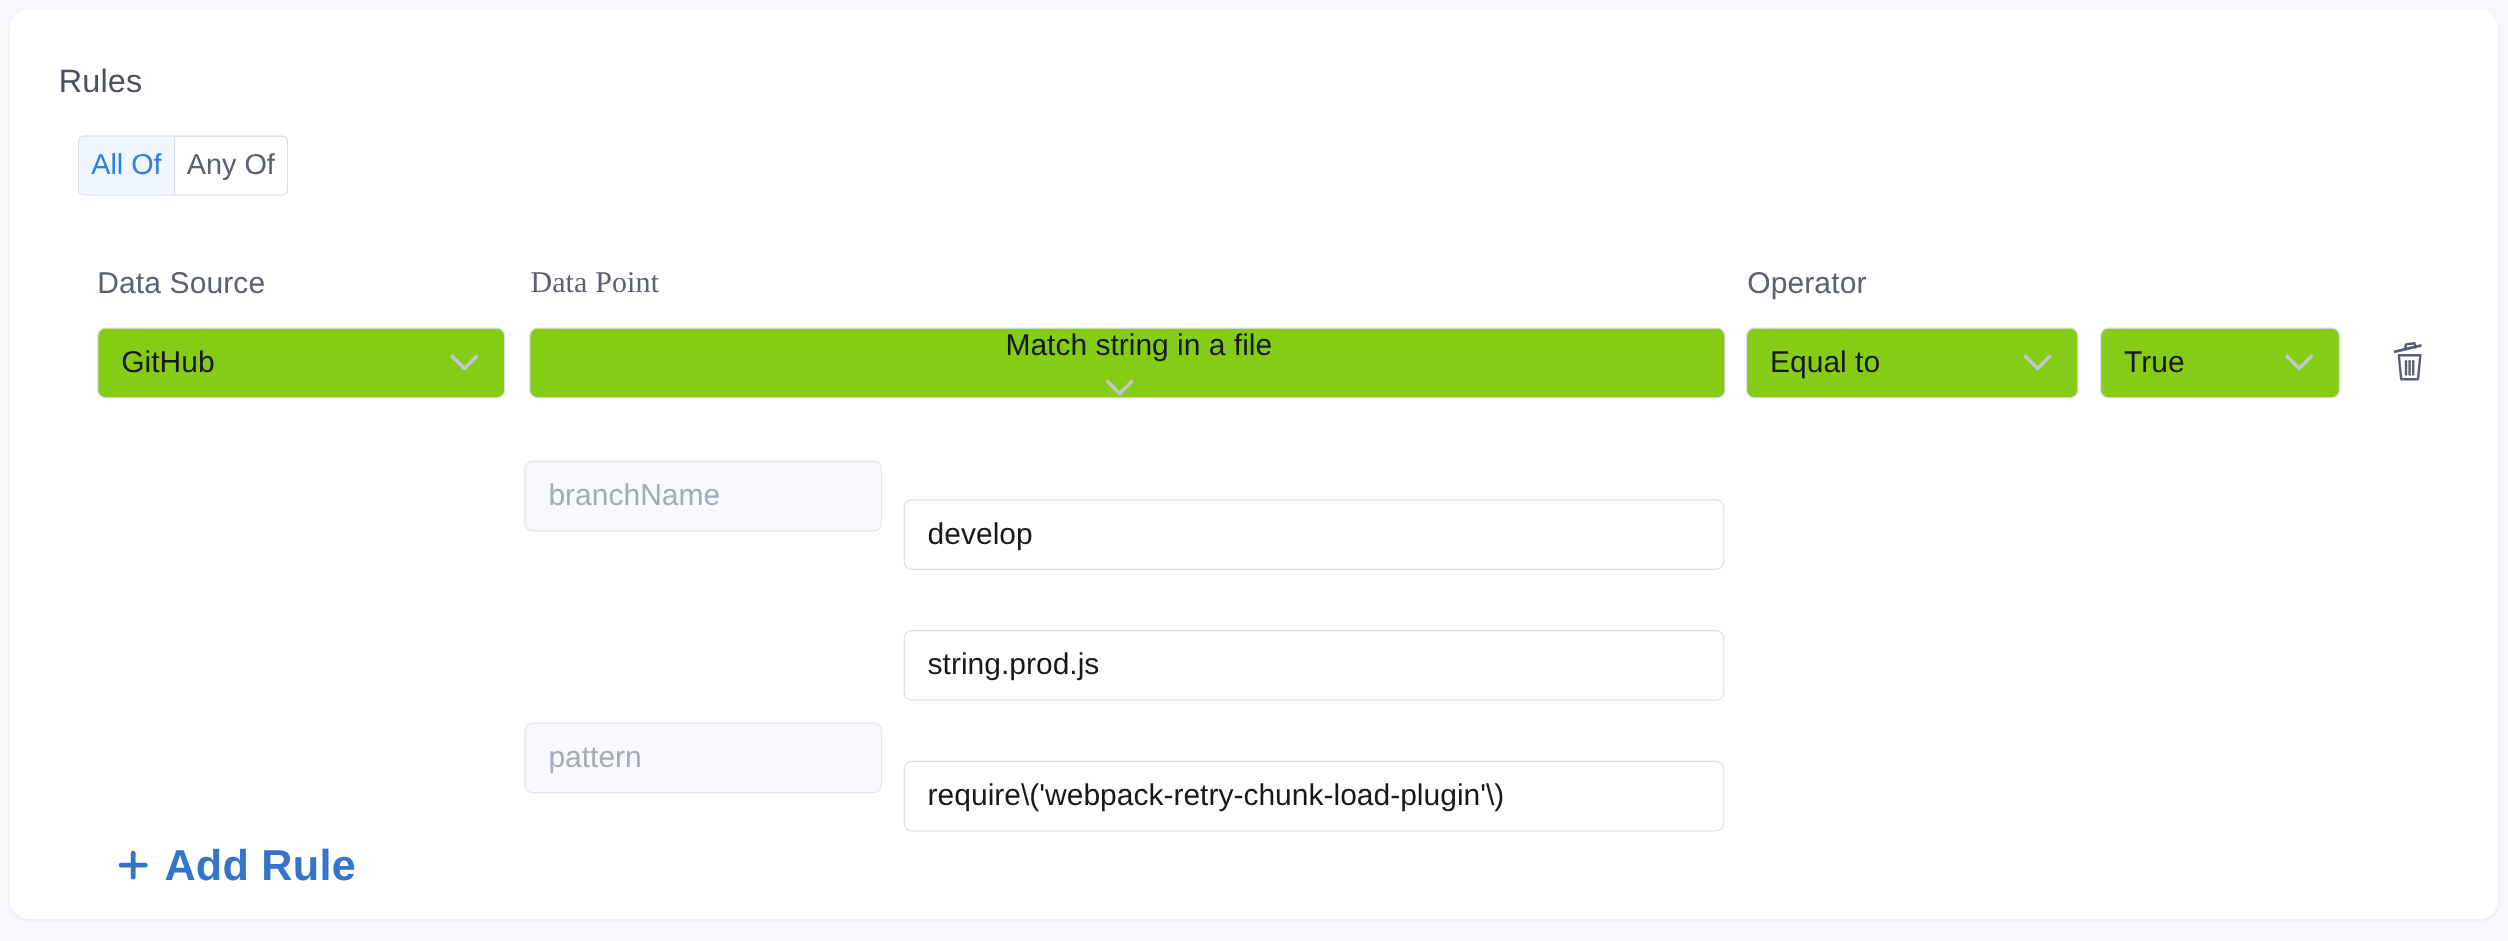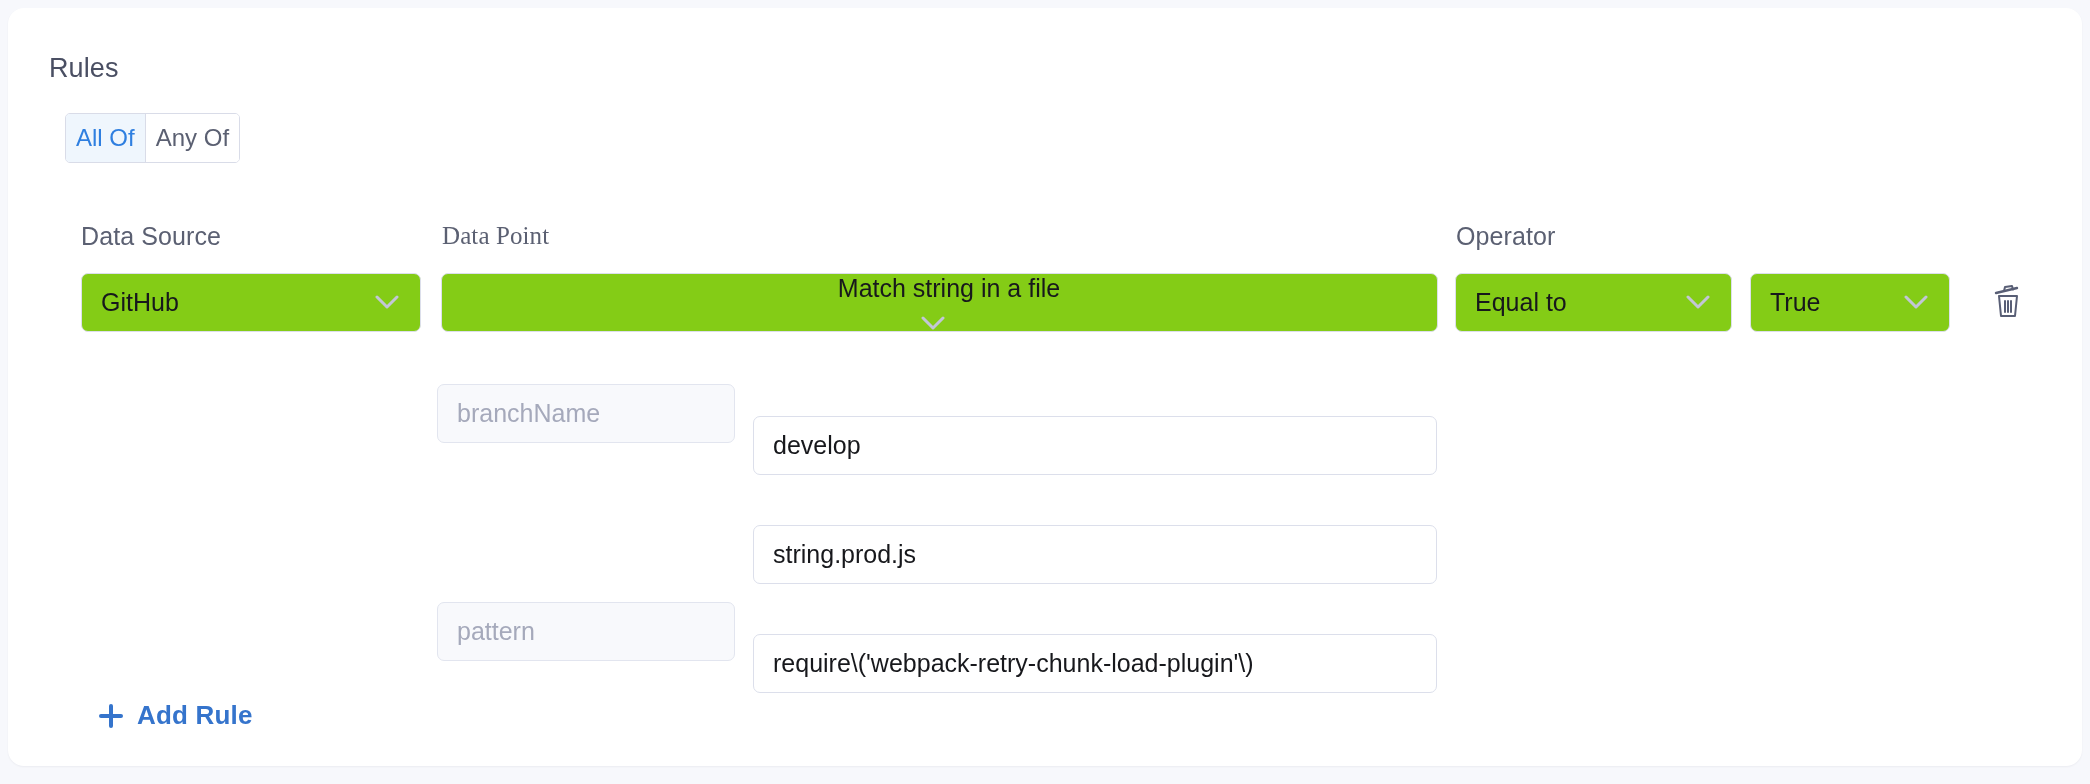--- a/index.html
+++ b/index.html
@@ -198,21 +198,21 @@
     gap: 13px;
     cursor: pointer;
     user-select: none;
   }
   .add-rule .plus {
     display: flex;
     align-items: center;
     justify-content: center;
   }
   .add-rule .arlabel {
-    font-size: 26px;
+    font-size: 36px;
     font-weight: bold;
     color: #3574cc;
     letter-spacing: 0.2px;
   }
 </style>
 </head>
 <body>
 
 <div class="page">
   <div class="card">

